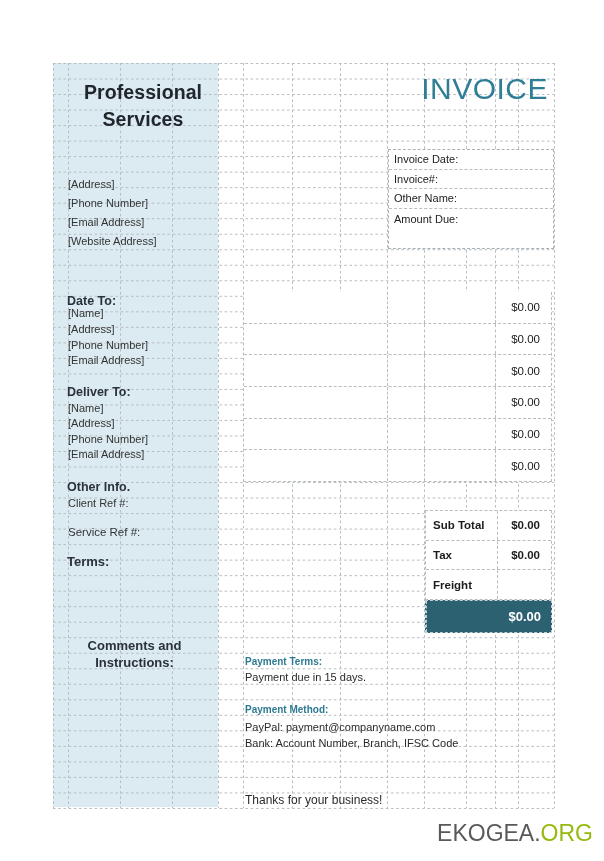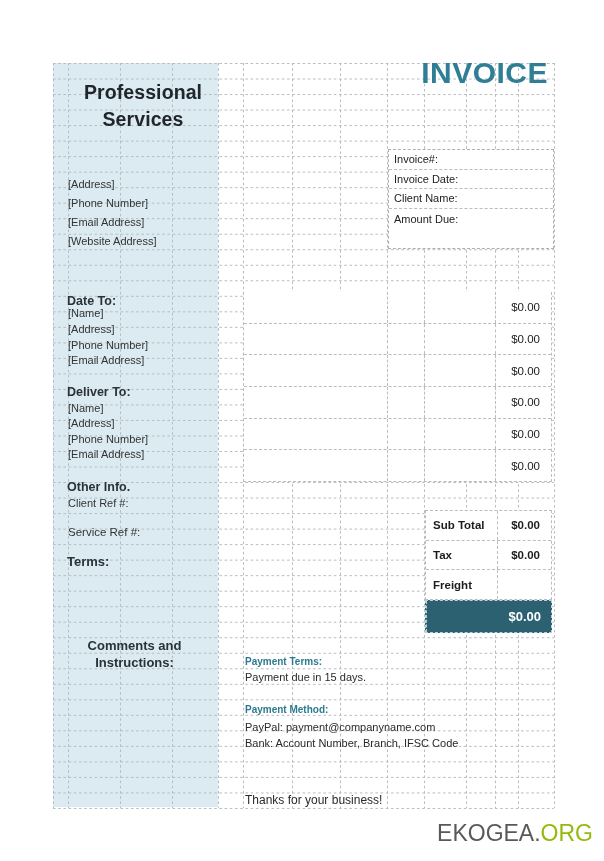--- a/index.html
+++ b/index.html
@@ -19,21 +19,21 @@
   
   .company-name { left:67px; top:79px; width:152px; font-size:19.5px; line-height:27px;
                   font-weight:700; color:#20262b; letter-spacing:0.1px; }
   .info-line { left:68px; font-size:11px; color:#333; line-height:14px; }
 
   .section-heading { left:67px; font-size:12.5px; font-weight:700; color:#2a3238; }
   .section-line { left:68px; font-size:11px; color:#333; }
   .big-heading { left:67px; font-size:13px; font-weight:700; color:#2a3238; }
 
   
-  .invoice-title { right:56px; top:56px; font-size:30px; font-weight:700;
+  .invoice-title { right:56px; top:72px; font-size:30px; font-weight:400;
                    color:#2f7e96; letter-spacing:0.5px; }
 
   
   .fields-box { left:388px; top:149px; width:166px; height:100px; background:#fff;
                 border:1px dashed #aab1b6; }
   .field-row { height:19.6px; border-bottom:1px dashed #b7bdc1; font-size:11px; color:#222;
                display:flex; align-items:center; padding-left:5px; }
   .field-row:last-child { border-bottom:none; }
 
   
@@ -159,23 +159,23 @@
 
   <div class="abs company-name">Professional Services</div>
   <div class="abs info-line" style="top:177px">[Address]</div>
   <div class="abs info-line" style="top:196px">[Phone Number]</div>
   <div class="abs info-line" style="top:215px">[Email Address]</div>
   <div class="abs info-line" style="top:234px">[Website Address]</div>
 
   <div class="abs invoice-title">INVOICE</div>
 
   <div class="abs fields-box">
+    <div class="field-row">Invoice Date:</div>
     <div class="field-row">Invoice#:</div>
-    <div class="field-row">Invoice Date:</div>
-    <div class="field-row">Client Name:</div>
+    <div class="field-row">Other Name:</div>
     <div class="field-row">Amount Due:</div>
   </div>
 
   <div class="abs section-heading" style="top:294px">Date To:</div>
   <div class="abs section-line" style="top:307px">[Name]</div>
   <div class="abs section-line" style="top:323px">[Address]</div>
   <div class="abs section-line" style="top:339px">[Phone Number]</div>
   <div class="abs section-line" style="top:354px">[Email Address]</div>
 
   <div class="abs section-heading" style="top:385px">Deliver To:</div>

